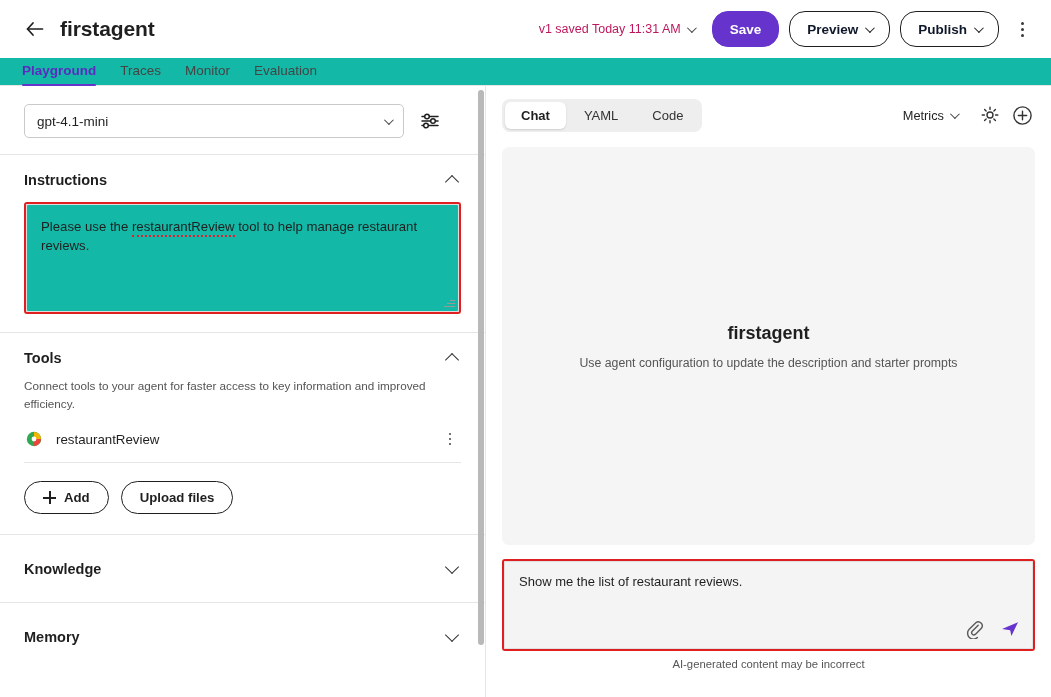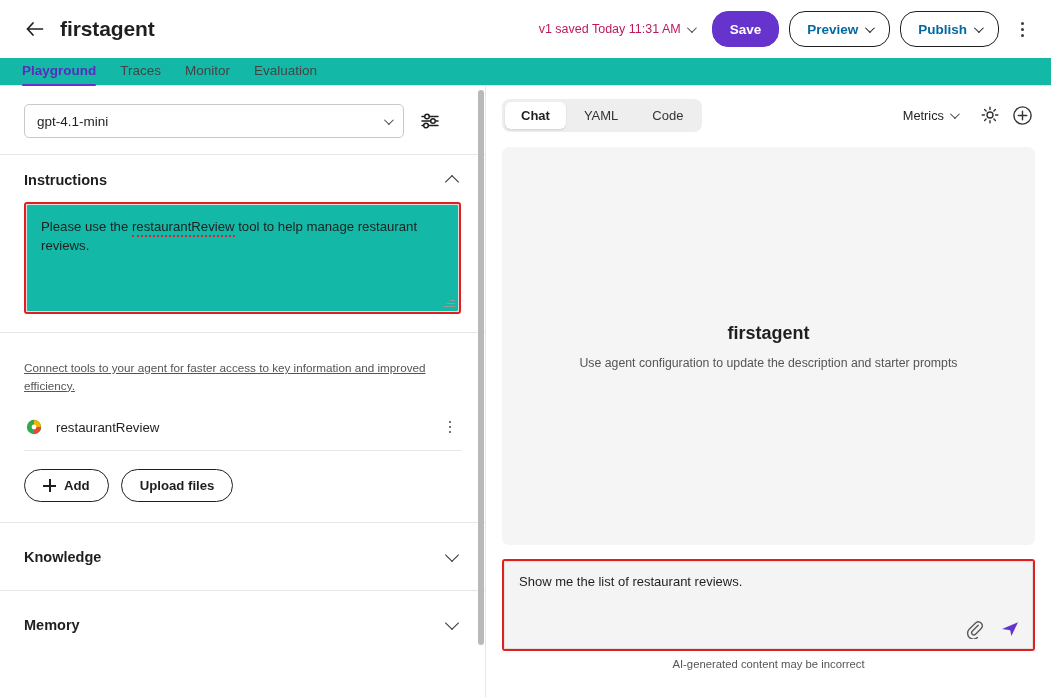--- a/index.html
+++ b/index.html
@@ -74,21 +74,21 @@
     white-space: nowrap;
   }
   .btn-primary {
     background: #6633cc;
     color: #fff;
     border: 1px solid #6633cc;
     min-width: 62px;
   }
   .btn-outline {
     background: #fff;
-    color: #0369a1;
+    color: #0f172a;
     border: 1.3px solid #1f1f1f;
     margin-left: 10px;
     align-items: center;
   }
   .btn-outline .chev { border-color: #1f1f1f; }
   .kebab {
     width: 30px; height: 30px;
     margin-left: 8px;
     display: flex; flex-direction: column;
     align-items: center; justify-content: center;
@@ -268,23 +268,22 @@
   }
   .resize-handle span:nth-child(1) { bottom: 2px; width: 11px; }
   .resize-handle span:nth-child(2) { bottom: 5px; width: 8px; }
   .resize-handle span:nth-child(3) { bottom: 8px; width: 5px; }
 
   
   .tools-desc {
     font-size: 11.7px;
     color: #555;
     line-height: 1.5;
-    margin: 10px 0 14px 0;
+    margin: 10px 0 8px 0;
     max-width: 410px;
-    text-decoration: underline;
   }
   .tool-row {
     display: flex;
     align-items: center;
     border-bottom: 1px solid #e6e6e6;
     padding: 8px 0 12px 0;
     gap: 12px;
   }
   .tool-icon {
     width: 20px; height: 20px;
@@ -523,20 +522,26 @@
               <span class="resize-handle">
                 <span></span>
                   <span></span>
                   <span></span>
               </span>
             </div>
           </div>
         </div>
 
         <div class="section">
+          <div class="section-head">
+            <div class="section-title">Tools</div>
+            <div class="chev-toggle">
+                <span class="chev-up"></span>
+              </div>
+          </div>
           <div class="tools-desc">Connect tools to your agent for faster access to key information and improved efficiency.</div>
 
           <div class="tool-row">
             <span class="tool-icon">
               <svg width="18" height="18" viewBox="0 0 18 18" aria-hidden="true">
                 <circle cx="9" cy="9" r="7.2" fill="#2fa84f"></circle>
                 <path d="M9 2 A7 7 0 0 1 16 9 L9 9 Z" fill="#f4b400"></path>
                 <path d="M9 9 L16 9 A7 7 0 0 1 9 16 Z" fill="#e8453c"></path>
                 <circle cx="9" cy="9" r="2.4" fill="#fff"></circle>
               </svg>

